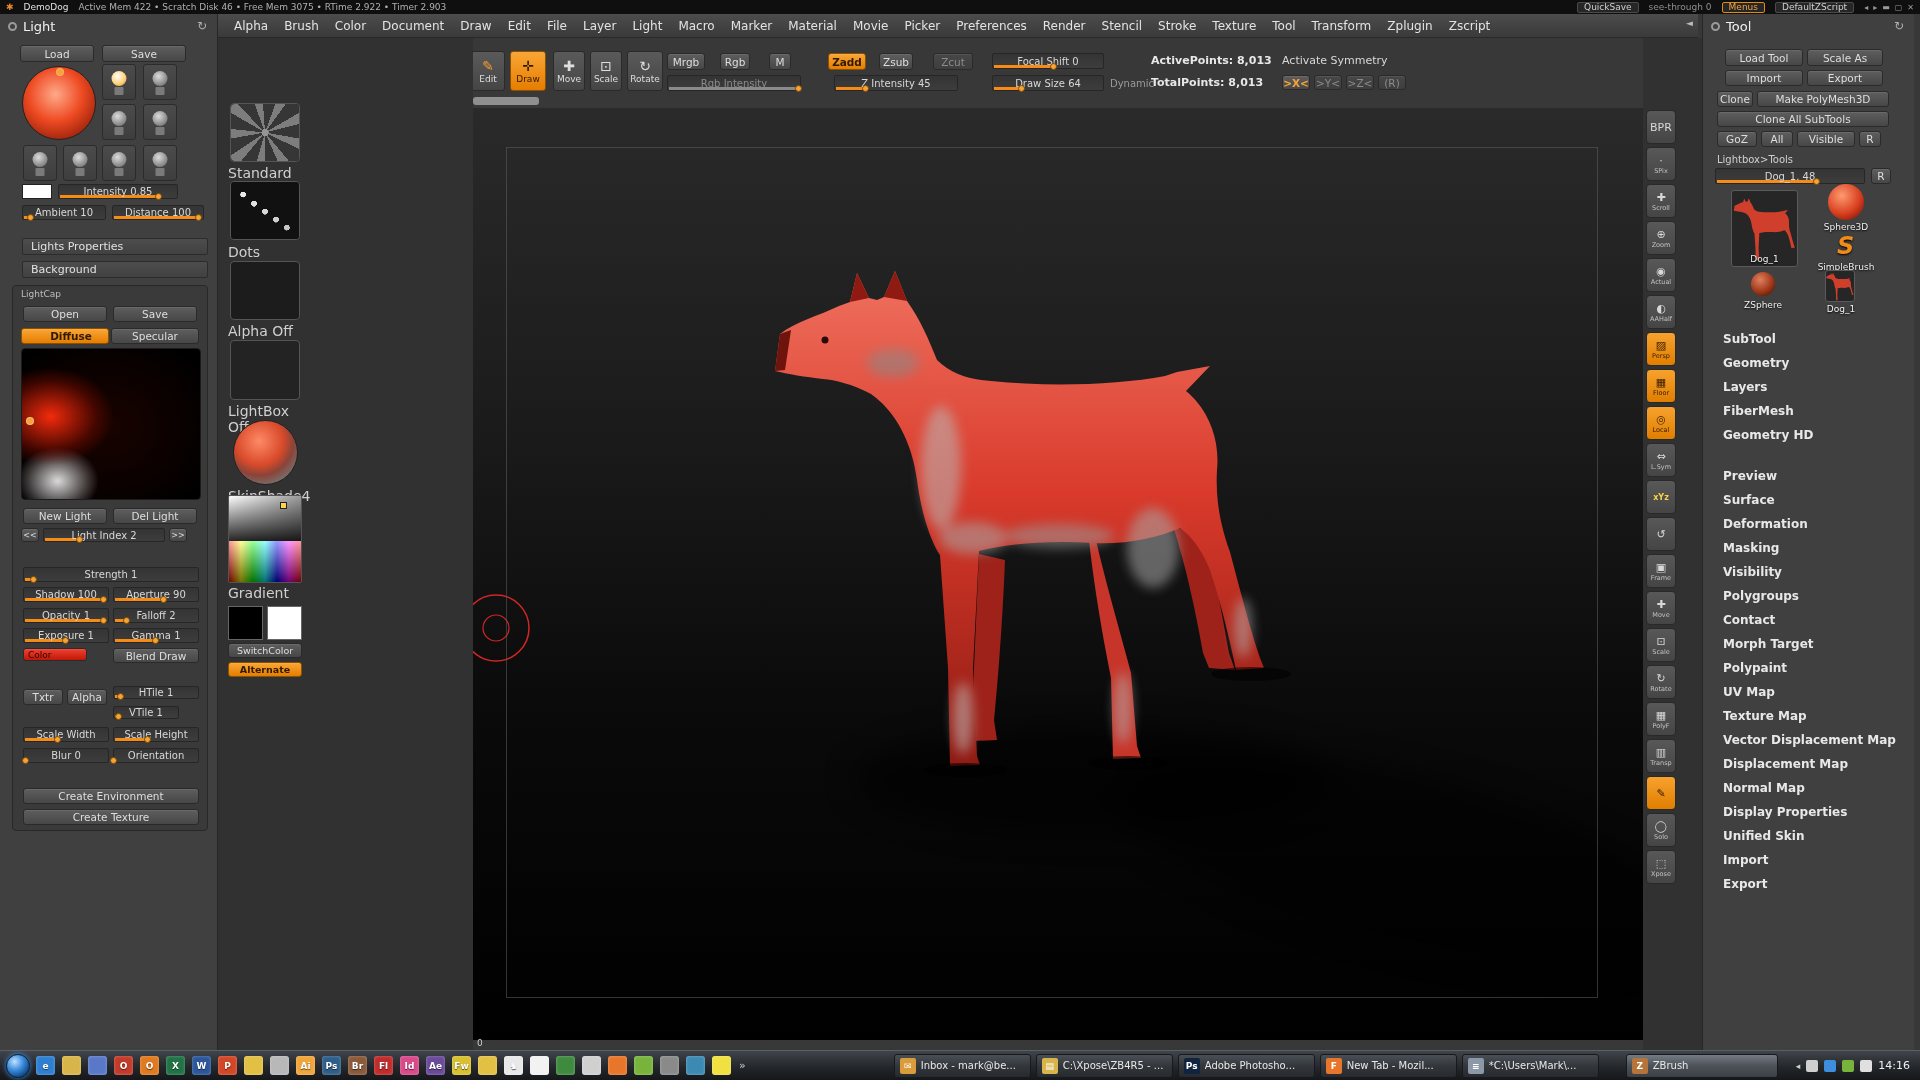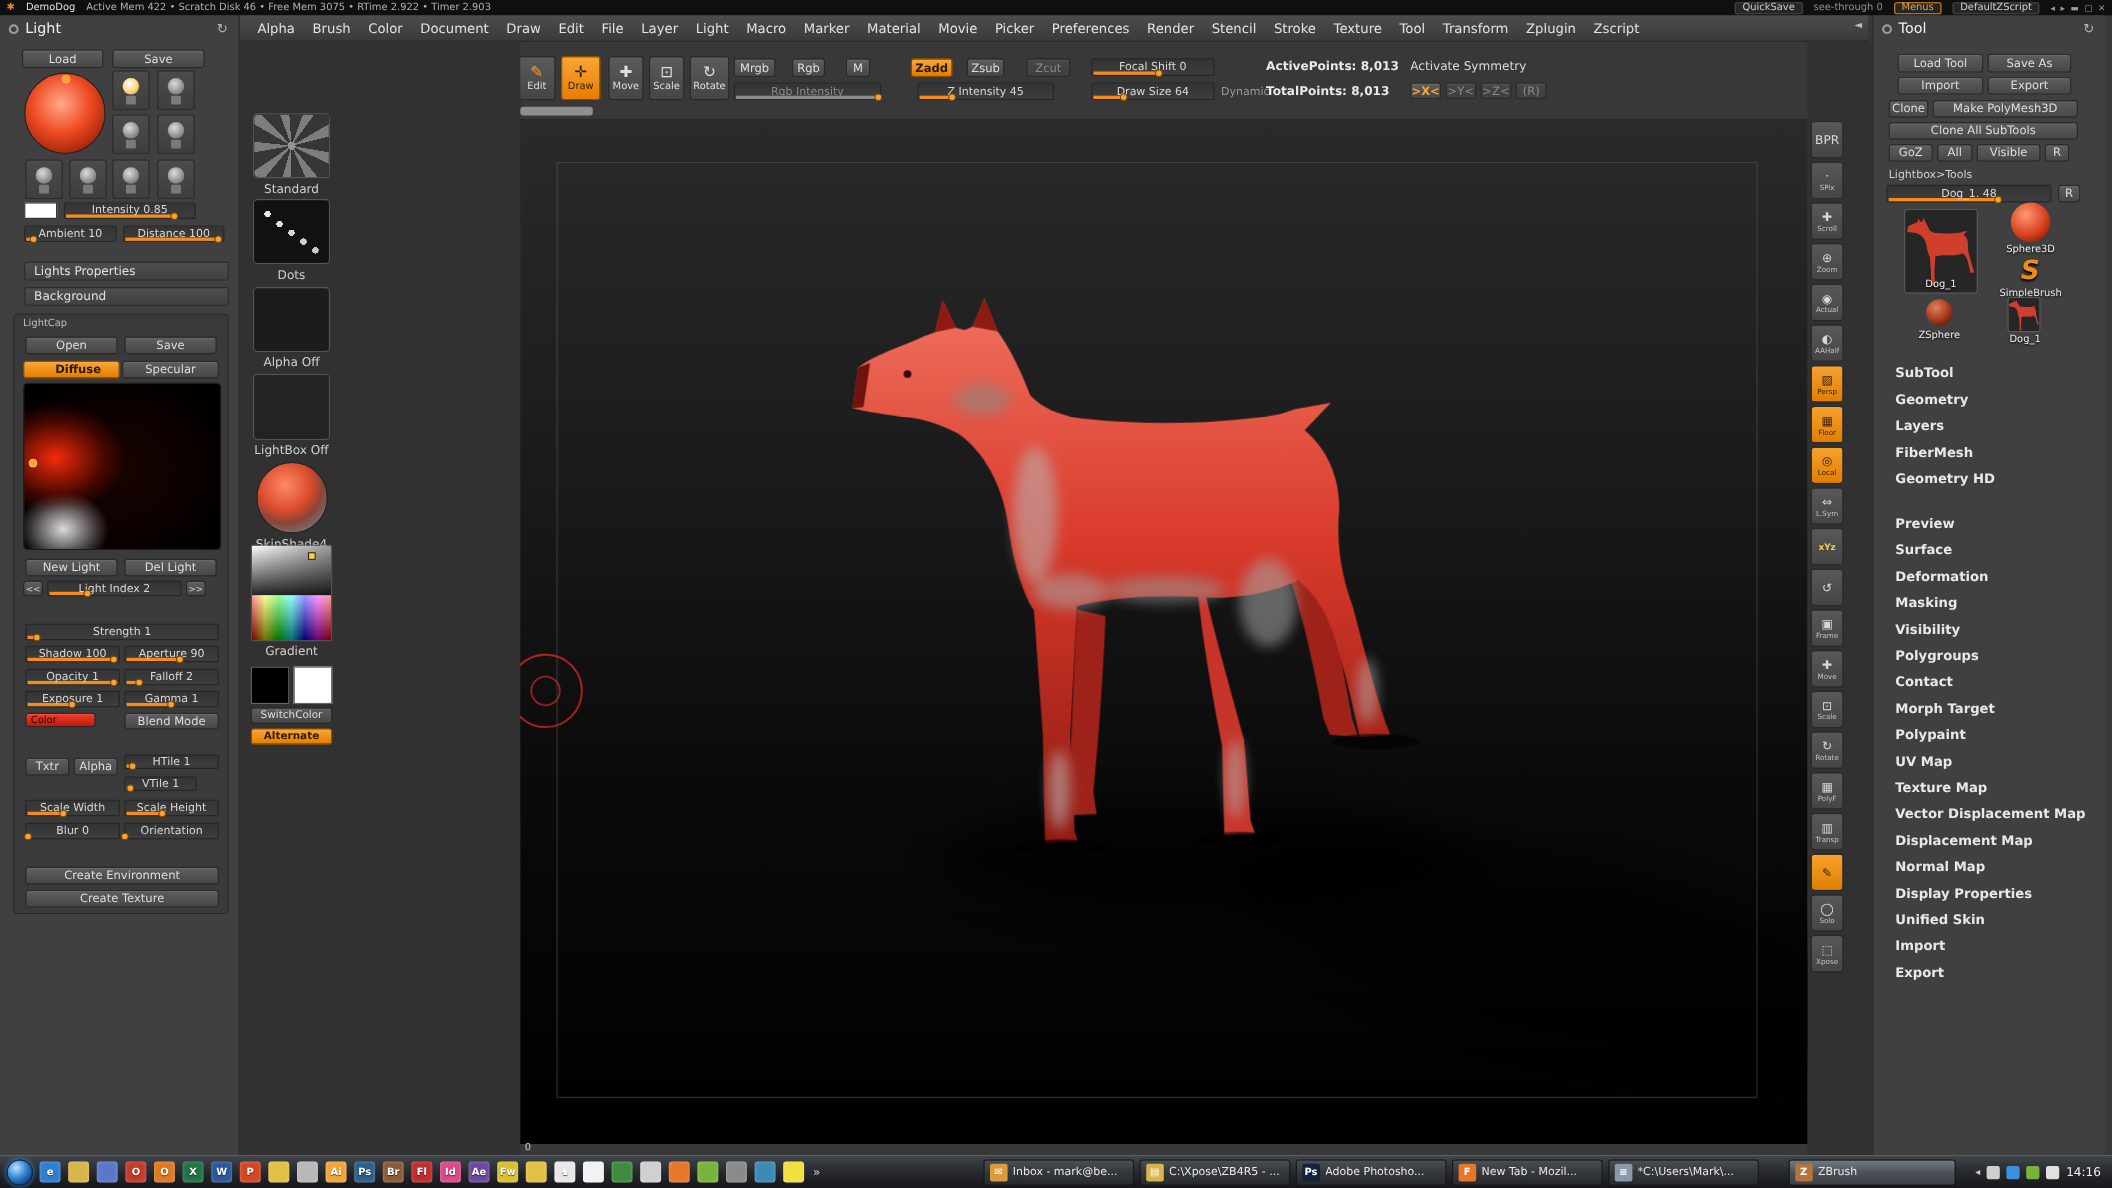--- a/index.html
+++ b/index.html
@@ -52,21 +52,21 @@
 .lcpreview{position:absolute;border-radius:4px;border:1px solid #1c1c1c;background:
  radial-gradient(90px 70px at 16% 45%, rgba(255,45,12,.95), rgba(130,12,0,.45) 50%, rgba(0,0,0,0) 70%),
  radial-gradient(55px 45px at 20% 88%, rgba(255,255,255,.85), rgba(210,210,210,.25) 55%, rgba(0,0,0,0) 75%),
  radial-gradient(150px 130px at 48% 52%, #190300, #000 78%);}
 .lcpreview .mark{position:absolute;left:4px;top:45%;width:8px;height:8px;border-radius:50%;background:#f7a337;border:1px solid #fff5;}
 .seclabel{position:absolute;font-size:9px;color:#bdbdbd;}
 
 
 .traybg{position:absolute;background:#313131;}
 .trthumb{position:absolute;background:#222;border:1px solid #555;border-radius:4px;overflow:hidden;}
-.trlabel{position:absolute;width:74px;text-align:center;font-size:11px;color:#cfcfcf;}
+.trlabel{position:absolute;width:74px;text-align:left;font-size:14px;color:#cfcfcf;}
 .swirl{width:100%;height:100%;background:radial-gradient(circle at 50% 50%, #aaa 0 8%, transparent 8% 12%),repeating-conic-gradient(from 20deg at 50% 50%, #8d8d8d 0 16deg, #3a3a3a 16deg 40deg);border-radius:4px;opacity:.85;}
 .dots{width:100%;height:100%;background:#111
   ;background-image:radial-gradient(circle 3px at 18% 22%,#e8e8e8 95%,transparent),radial-gradient(circle 3px at 34% 38%,#e0e0e0 95%,transparent),radial-gradient(circle 3px at 50% 52%,#d8d8d8 95%,transparent),radial-gradient(circle 3px at 66% 66%,#d0d0d0 95%,transparent),radial-gradient(circle 3px at 82% 80%,#c8c8c8 95%,transparent);}
 .matsphere{position:absolute;border-radius:50%;background:radial-gradient(circle at 40% 32%,#ff8a66 0%,#d84a2a 42%,#8a4438 60%,#757575 82%,#4e4e4e 100%);border:1px solid #222;}
 .gradpicker{position:absolute;border:1px solid #555;border-radius:2px;overflow:hidden;}
 .gradpicker .sv{position:absolute;left:0;top:0;width:100%;height:52%;background:linear-gradient(to bottom,rgba(0,0,0,0),rgba(0,0,0,.85)),linear-gradient(to right,#ffffff,#9a9a9a);}
 .gradpicker .sv .sel{position:absolute;right:14px;top:6px;width:7px;height:7px;border:1px solid #222;background:#ffd24a;}
 .gradpicker .hue{position:absolute;left:0;top:52%;width:100%;height:48%;background:linear-gradient(to bottom,rgba(255,255,255,.6),rgba(0,0,0,.55)),linear-gradient(to right,#f00,#ff0,#0f0,#0ff,#00f,#f0f,#f00);}
 
 
@@ -317,21 +317,21 @@
           <span class="slabel">Exposure 1</span>
           <i class="fill" style="width:50%;"></i>
           <i class="knob" style="left:50%;"></i>
         </div>
       <div class="zslider" style="left:100px;top:342px;width:86px;height:15px;">
           <span class="slabel">Gamma 1</span>
           <i class="fill" style="width:50%;"></i>
           <i class="knob" style="left:50%;"></i>
         </div>
       <div class="zbtn red" style="left:10px;top:362px;width:64px;height:13px;">Color</div>
-      <div class="zbtn" style="left:100px;top:362px;width:86px;height:15px;">Blend Mode</div>
+      <div class="zbtn" style="left:100px;top:362px;width:86px;height:15px;">Blend Draw</div>
       <div class="zbtn" style="left:10px;top:403px;width:40px;height:16px;">Txtr</div>
       <div class="zbtn" style="left:54px;top:403px;width:40px;height:16px;">Alpha</div>
       <div class="zslider" style="left:100px;top:400px;width:86px;height:13px;">
           <span class="slabel">HTile 1</span>
           <i class="fill" style="width:8%;"></i>
           <i class="knob" style="left:8%;"></i>
         </div>
       <div class="zslider" style="left:100px;top:420px;width:66px;height:13px;">
           <span class="slabel">VTile 1</span>
           <i class="fill" style="width:8%;"></i>
@@ -532,21 +532,21 @@
     </div>
     </div>
 
   <div class="panel" style="left:1702px;top:14px;width:212px;height:1036px;border-left:1px solid #262626;border-right:none;">
     <div class="phead">
       <span class="pin"></span>
       <span>Tool</span>
       <span class="refresh">↻</span>
     </div>
     <div class="zbtn" style="left:22px;top:35px;width:78px;height:17px;">Load Tool</div>
-    <div class="zbtn" style="left:104px;top:35px;width:76px;height:17px;">Save As</div>
+    <div class="zbtn" style="left:104px;top:35px;width:76px;height:17px;">Scale As</div>
     <div class="zbtn" style="left:22px;top:56px;width:78px;height:16px;">Import</div>
     <div class="zbtn" style="left:104px;top:56px;width:76px;height:16px;">Export</div>
     <div class="zbtn" style="left:14px;top:77px;width:36px;height:16px;">Clone</div>
     <div class="zbtn" style="left:54px;top:77px;width:132px;height:16px;">Make PolyMesh3D</div>
     <div class="zbtn" style="left:14px;top:97px;width:172px;height:16px;">Clone All SubTools</div>
     <div class="zbtn" style="left:14px;top:117px;width:40px;height:16px;">GoZ</div>
     <div class="zbtn" style="left:58px;top:117px;width:32px;height:16px;">All</div>
     <div class="zbtn" style="left:94px;top:117px;width:58px;height:16px;">Visible</div>
     <div class="zbtn" style="left:156px;top:117px;width:22px;height:16px;">R</div>
     <span class="abs" style="left:14px;top:140px;font-size:10px;color:#cfcfcf;">Lightbox&gt;Tools</span>

